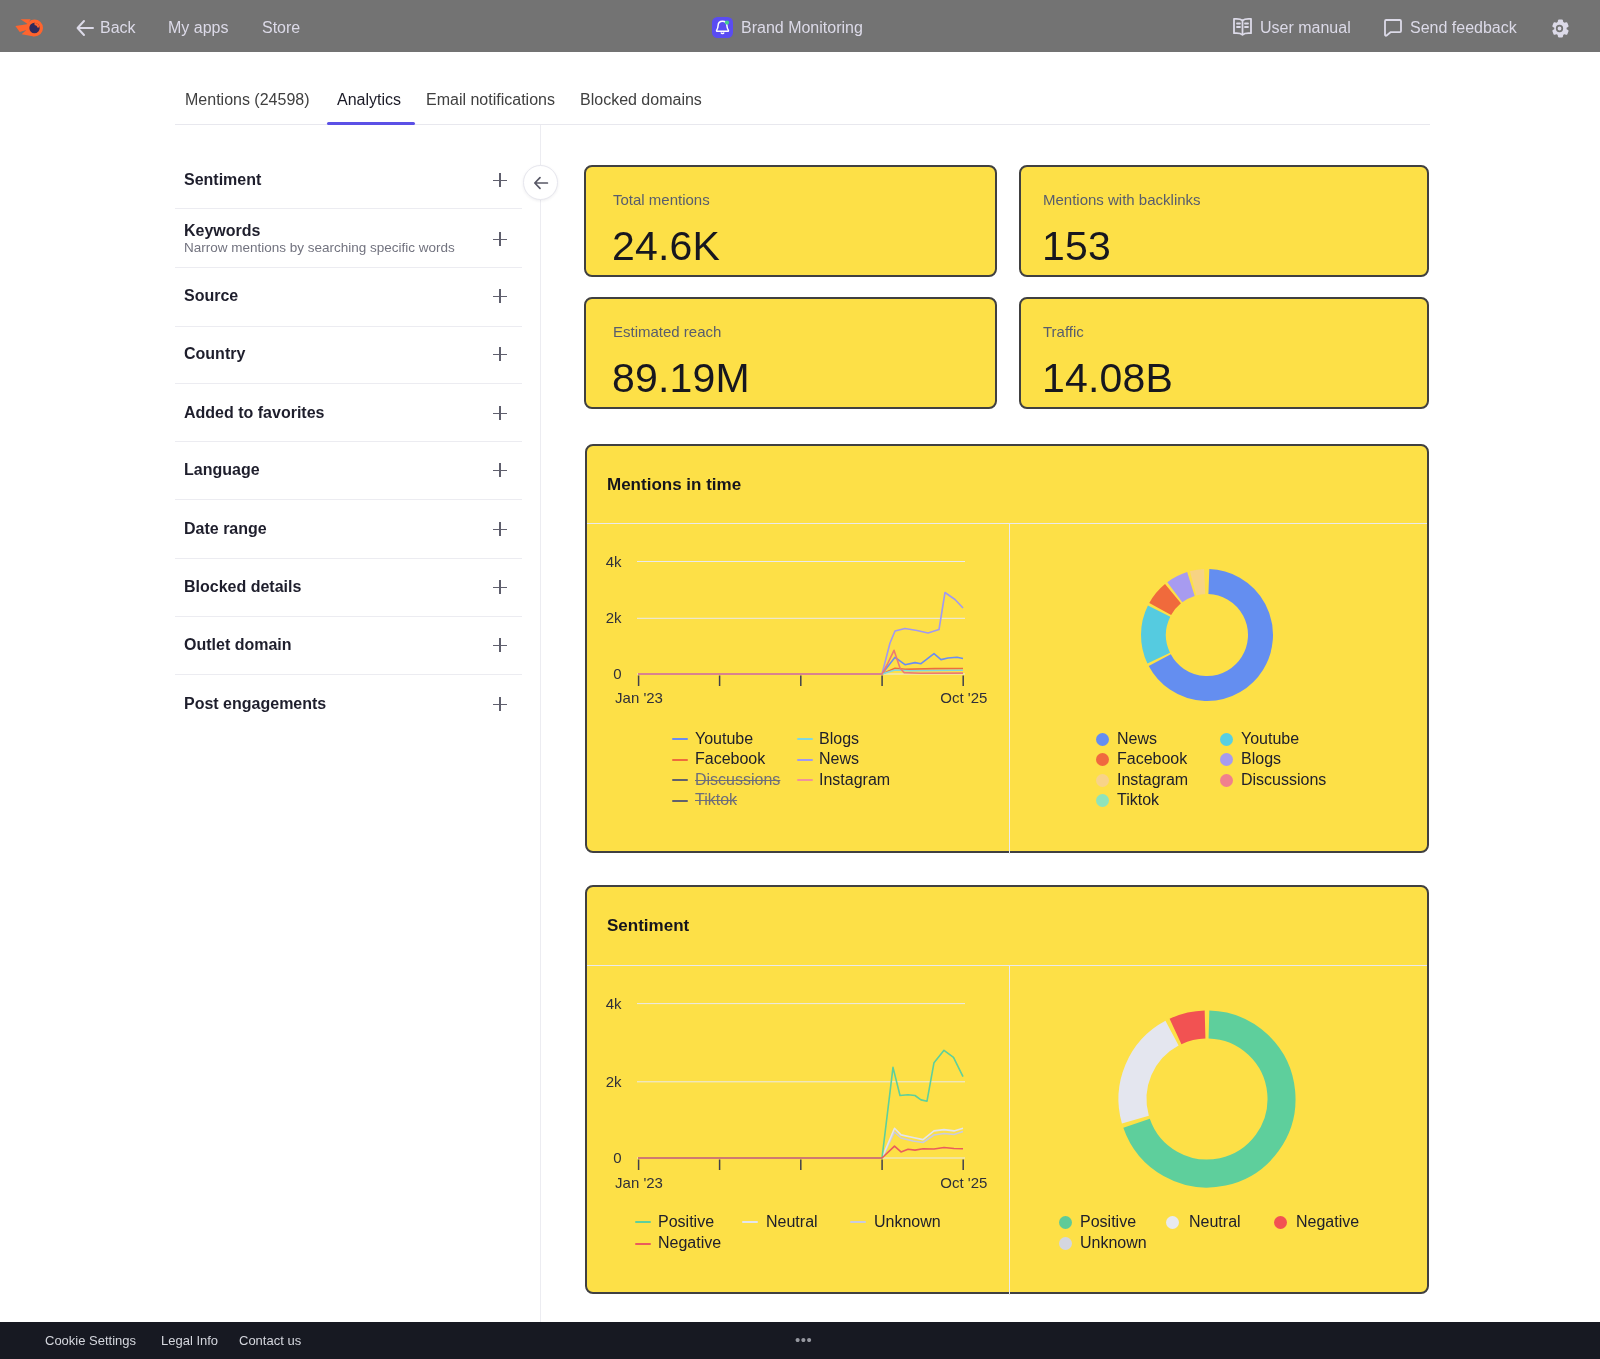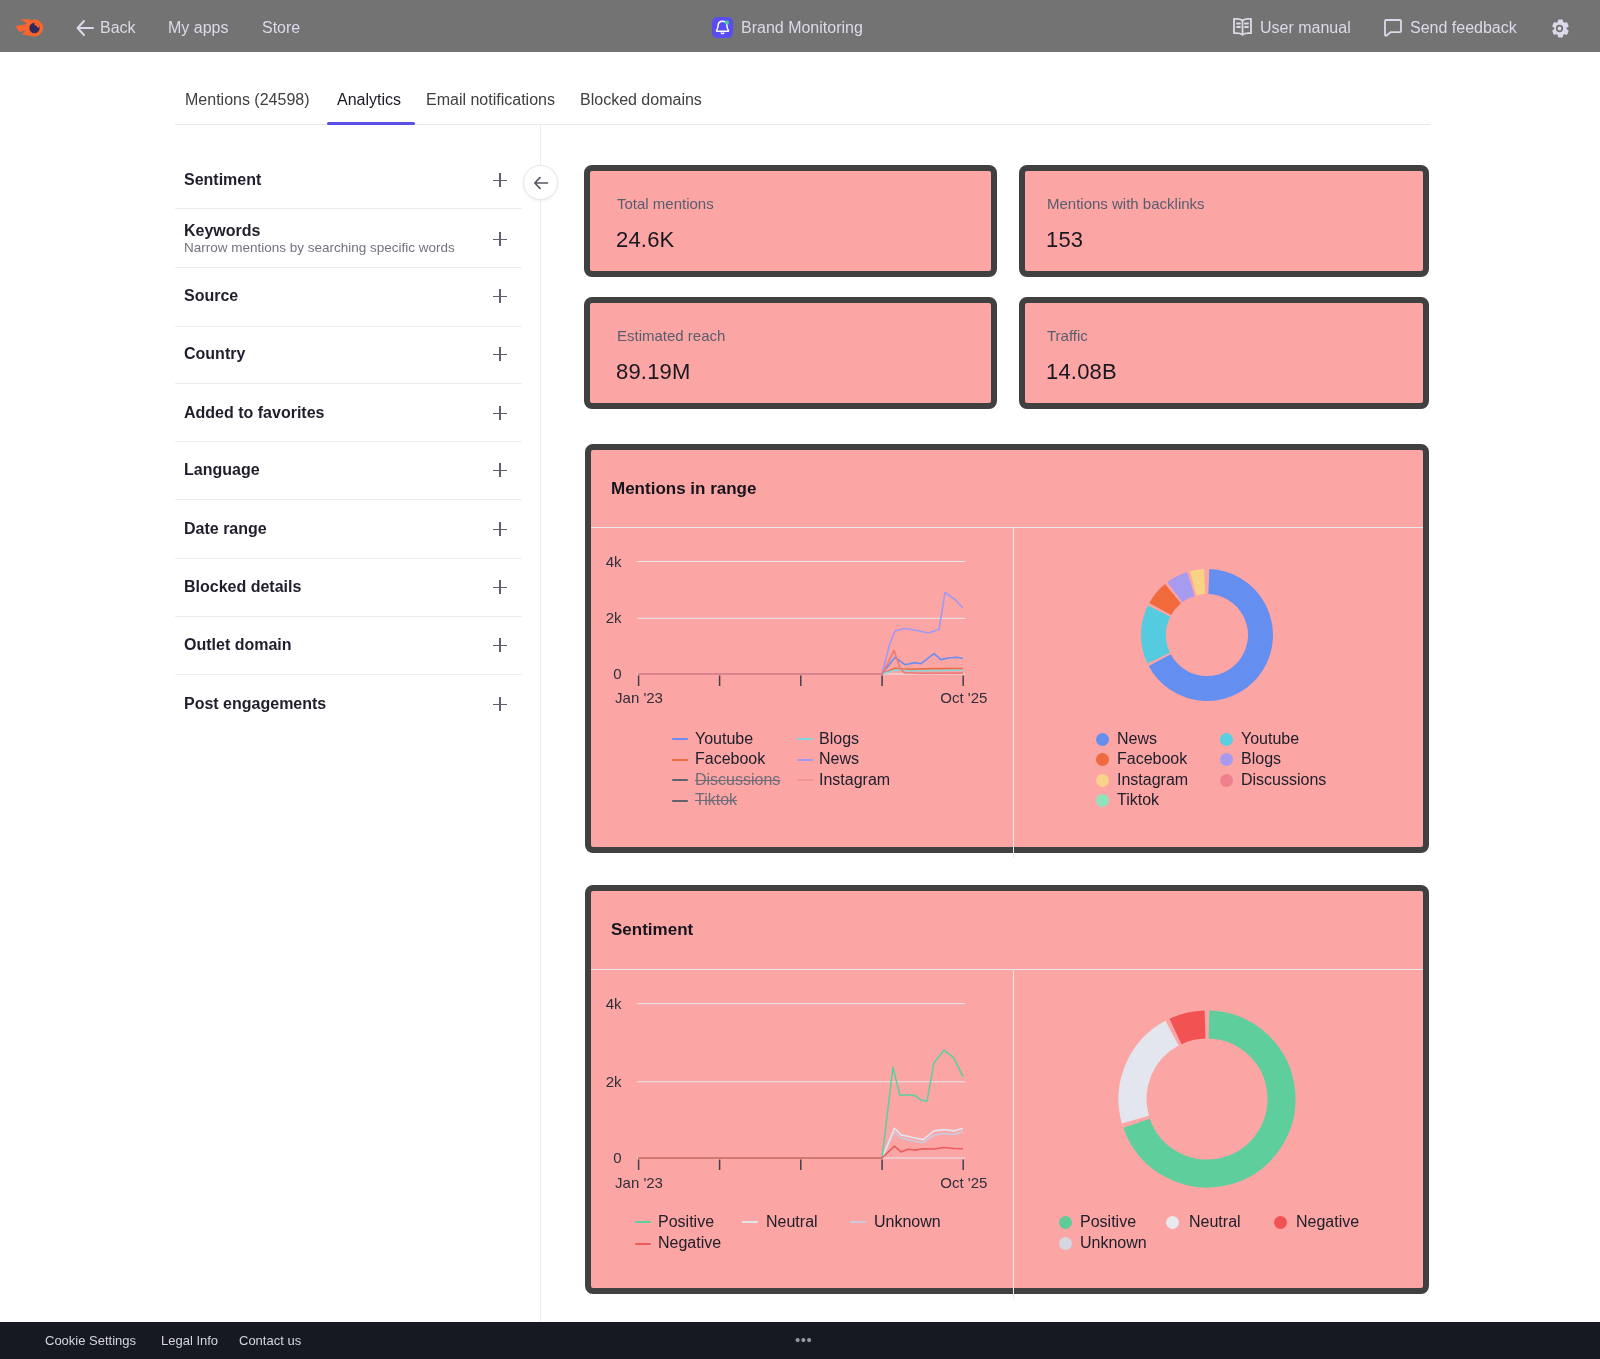--- a/index.html
+++ b/index.html
@@ -22,23 +22,23 @@
   .srow .t { position:absolute; left:9px; font-size:16px; font-weight:bold; color:#1e1e2c; white-space:nowrap; }
   .srow .sub { position:absolute; left:9px; font-size:13.5px; color:#72737f; white-space:nowrap; }
   .sdiv { position:absolute; left:175px; width:347px; height:1px; background:#ececf1; }
   .plus { position:absolute; left:318px; }
   .plus:before { content:""; position:absolute; left:0; top:6.5px; width:14px; height:1.6px; background:#5f5f6d; }
   .plus:after { content:""; position:absolute; left:6.2px; top:0.3px; width:1.6px; height:14px; background:#5f5f6d; }
 
   .collapse { position:absolute; left:523px; top:165px; width:35px; height:35px; border-radius:50%; background:#fff; border:1px solid #e7e7ee; box-shadow:0 1px 3px rgba(40,40,70,.08); }
 
   
-  .card { position:absolute; background:#fca5a5; border:6px solid #404040; border-radius:8px; }
+  .card { position:absolute; background:#fde047; border:2px solid #404040; border-radius:8px; }
   .stat-label { position:absolute; left:27px; top:24px; font-size:15px; color:#585d6d; }
-  .stat-value { position:absolute; left:26px; top:56px; font-size:22px; color:#17171f; letter-spacing:0.2px; }
+  .stat-value { position:absolute; left:26px; top:56px; font-size:41px; color:#17171f; letter-spacing:0.2px; }
   .chart-title { position:absolute; left:20px; top:29px; font-size:17px; font-weight:bold; color:#14141d; }
   .hdiv { position:absolute; left:0; width:100%; height:1px; background:#e9e9ee; }
   .vdiv { position:absolute; width:1px; background:#e9e9ee; }
 
   .legdot { position:absolute; width:13px; height:13px; border-radius:50%; }
   .legtxt { position:absolute; font-size:16px; color:#20202b; white-space:nowrap; }
   .legline { position:absolute; width:16px; height:2px; border-radius:1px; }
   .strike { color:#6d6d7a; text-decoration:line-through; }
 
   
@@ -168,21 +168,21 @@
 <div class="card" style="left:584px;top:297px;width:413px;height:112px">
   <div class="stat-label">Estimated reach</div>
   <div class="stat-value">89.19M</div>
 </div>
 <div class="card" style="left:1019px;top:297px;width:410px;height:112px">
   <div class="stat-label" style="left:22px">Traffic</div>
   <div class="stat-value" style="left:21px">14.08B</div>
 </div>
 
 <div class="card" style="left:585px;top:444px;width:844px;height:409px">
-  <div class="chart-title">Mentions in range</div>
+  <div class="chart-title">Mentions in time</div>
   <div class="hdiv" style="top:77px"></div>
   <div class="vdiv" style="left:422px;top:77px;height:331px"></div>
 </div>
 <div id="chart1">
 <svg class="abs" style="left:585px;top:521px" width="844" height="332" viewBox="0 0 844 332">
 <line x1="52" y1="40.5" x2="380" y2="40.5" stroke="#e9e9ee" stroke-width="1"></line>
 <text x="36.5" y="45.5" font-size="15" fill="#2f2f3a" text-anchor="end">4k</text>
 <line x1="52" y1="97.3" x2="380" y2="97.3" stroke="#e9e9ee" stroke-width="1"></line>
 <text x="36.5" y="102.3" font-size="15" fill="#2f2f3a" text-anchor="end">2k</text>
 <line x1="52" y1="153.0" x2="380" y2="153.0" stroke="#e9e9ee" stroke-width="1"></line>

